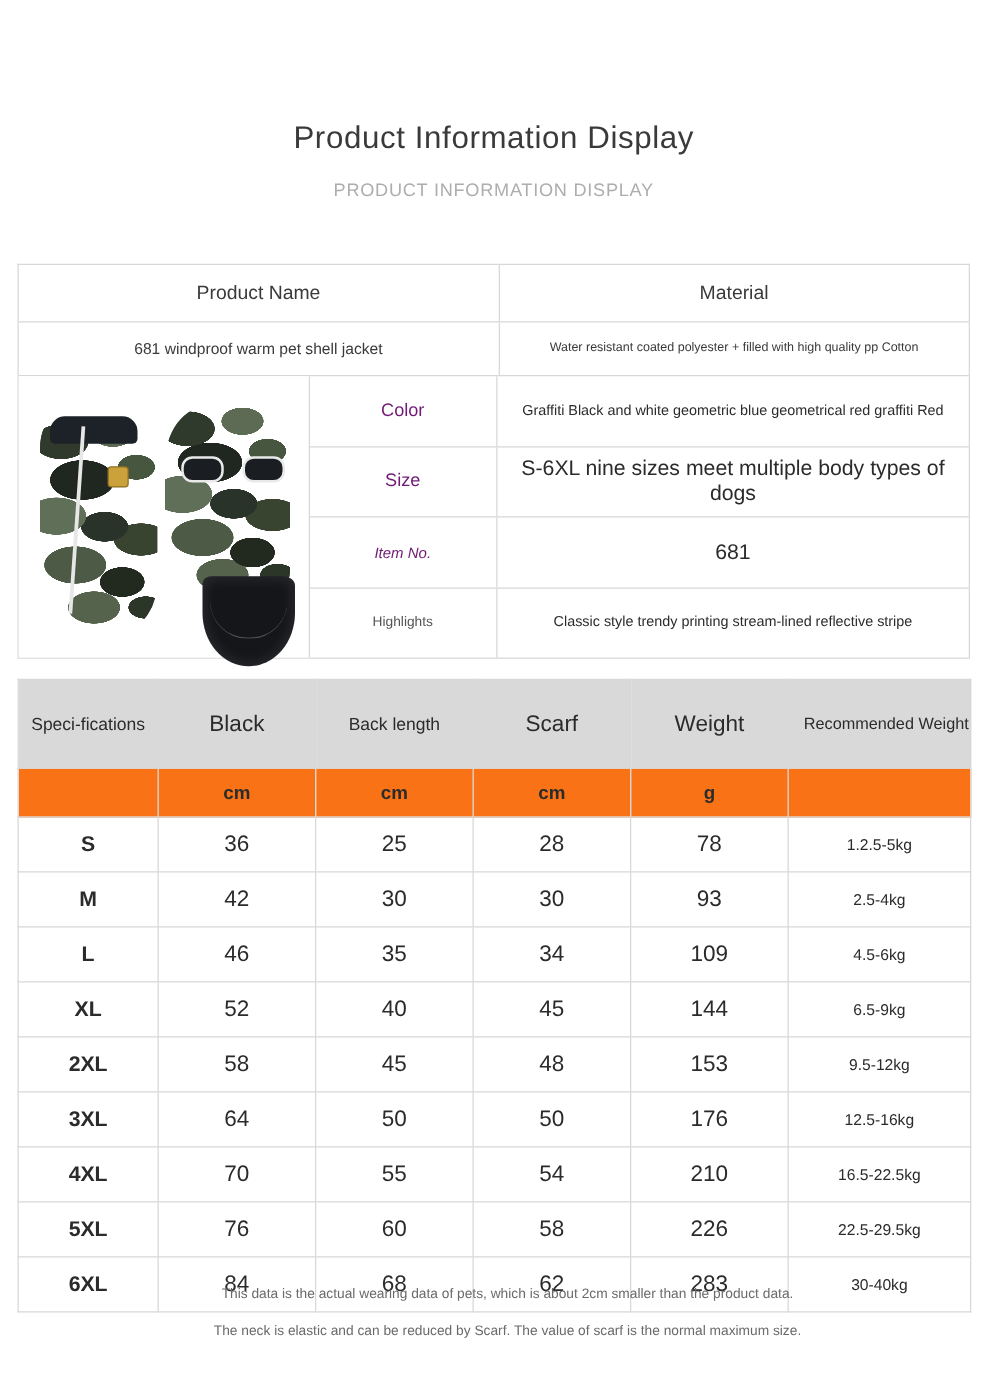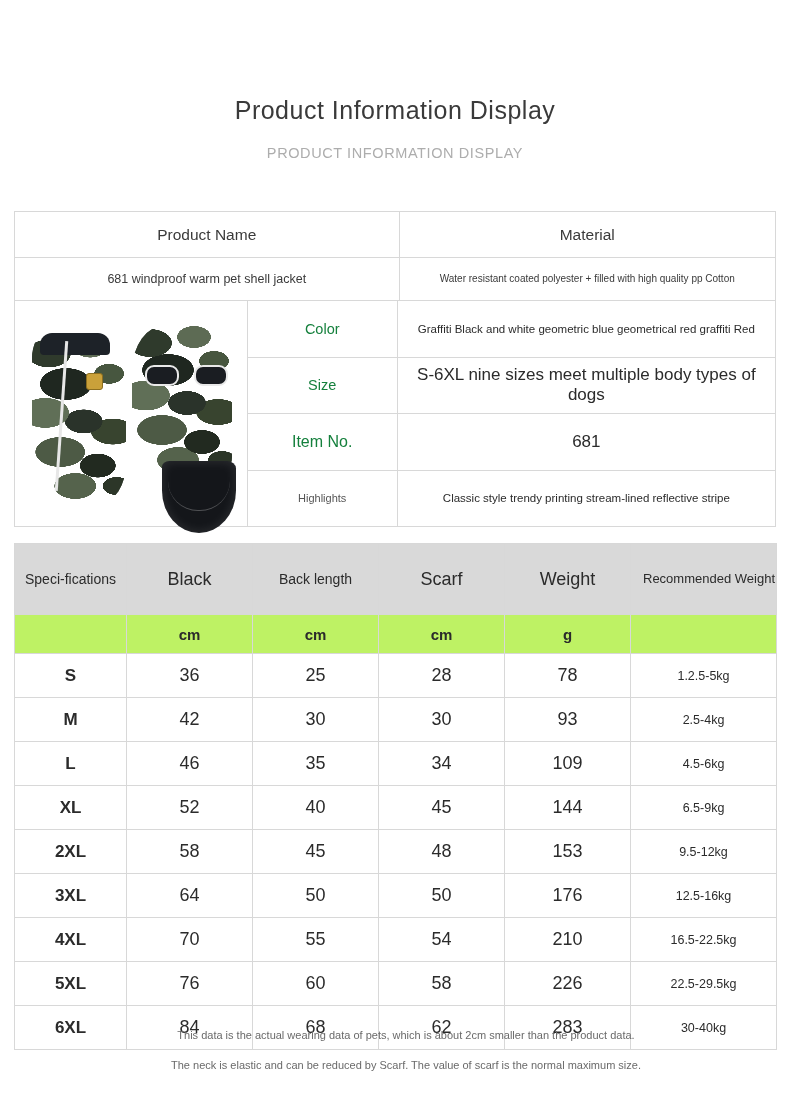--- a/index.html
+++ b/index.html
@@ -102,34 +102,34 @@
     border-bottom: 1px solid #d8d8d8;
   }
   .attr-row:last-child { border-bottom: none; }
   .attr-label {
     width: 150px;
     box-sizing: border-box;
     display: flex;
     align-items: center;
     justify-content: center;
     border-right: 1px solid #d8d8d8;
-    color: #15803d;
+    color: #701a75;
   }
   .attr-value {
     flex: 1;
     box-sizing: border-box;
     display: flex;
     align-items: center;
     justify-content: center;
     text-align: center;
     padding: 0 8px;
   }
   .lbl-1 { font-size: 14.5px; }
   .lbl-2 { font-size: 14.5px; }
-  .lbl-3 { font-size: 16px; }
+  .lbl-3 { font-size: 12px; font-style: italic; }
   .lbl-4 { font-size: 11px; color: #555; }
   .val-1 { font-size: 11.5px; }
   .val-2 { font-size: 17px; }
   .val-3 { font-size: 17px; }
   .val-4 { font-size: 11.5px; }
 
   
   .prod-img {
     width: 214px;
     height: 205px;
@@ -235,21 +235,21 @@
   .hdr-cell {
     background: #d9d9d9;
     font-size: 18px;
     height: 68px;
     font-weight: 400;
   }
   .hdr-cell.small { font-size: 14px; line-height: 1.15; }
   .hdr-cell.spec { font-size: 14px; line-height: 1.2; }
   .hdr-cell.rec  { font-size: 13px; line-height: 1.2; text-align: right; padding-left: 8px; }
   .unit-cell {
-    background: #bef264;
+    background: #f97316;
     font-size: 15px;
     font-weight: bold;
     height: 36px;
   }
   .body-row td { height: 41px; font-size: 18px; }
   .body-row td.sz { font-size: 17px; font-weight: bold; }
   .body-row td.rec { font-size: 12.5px; }
 
   .notes {
     position: absolute;

